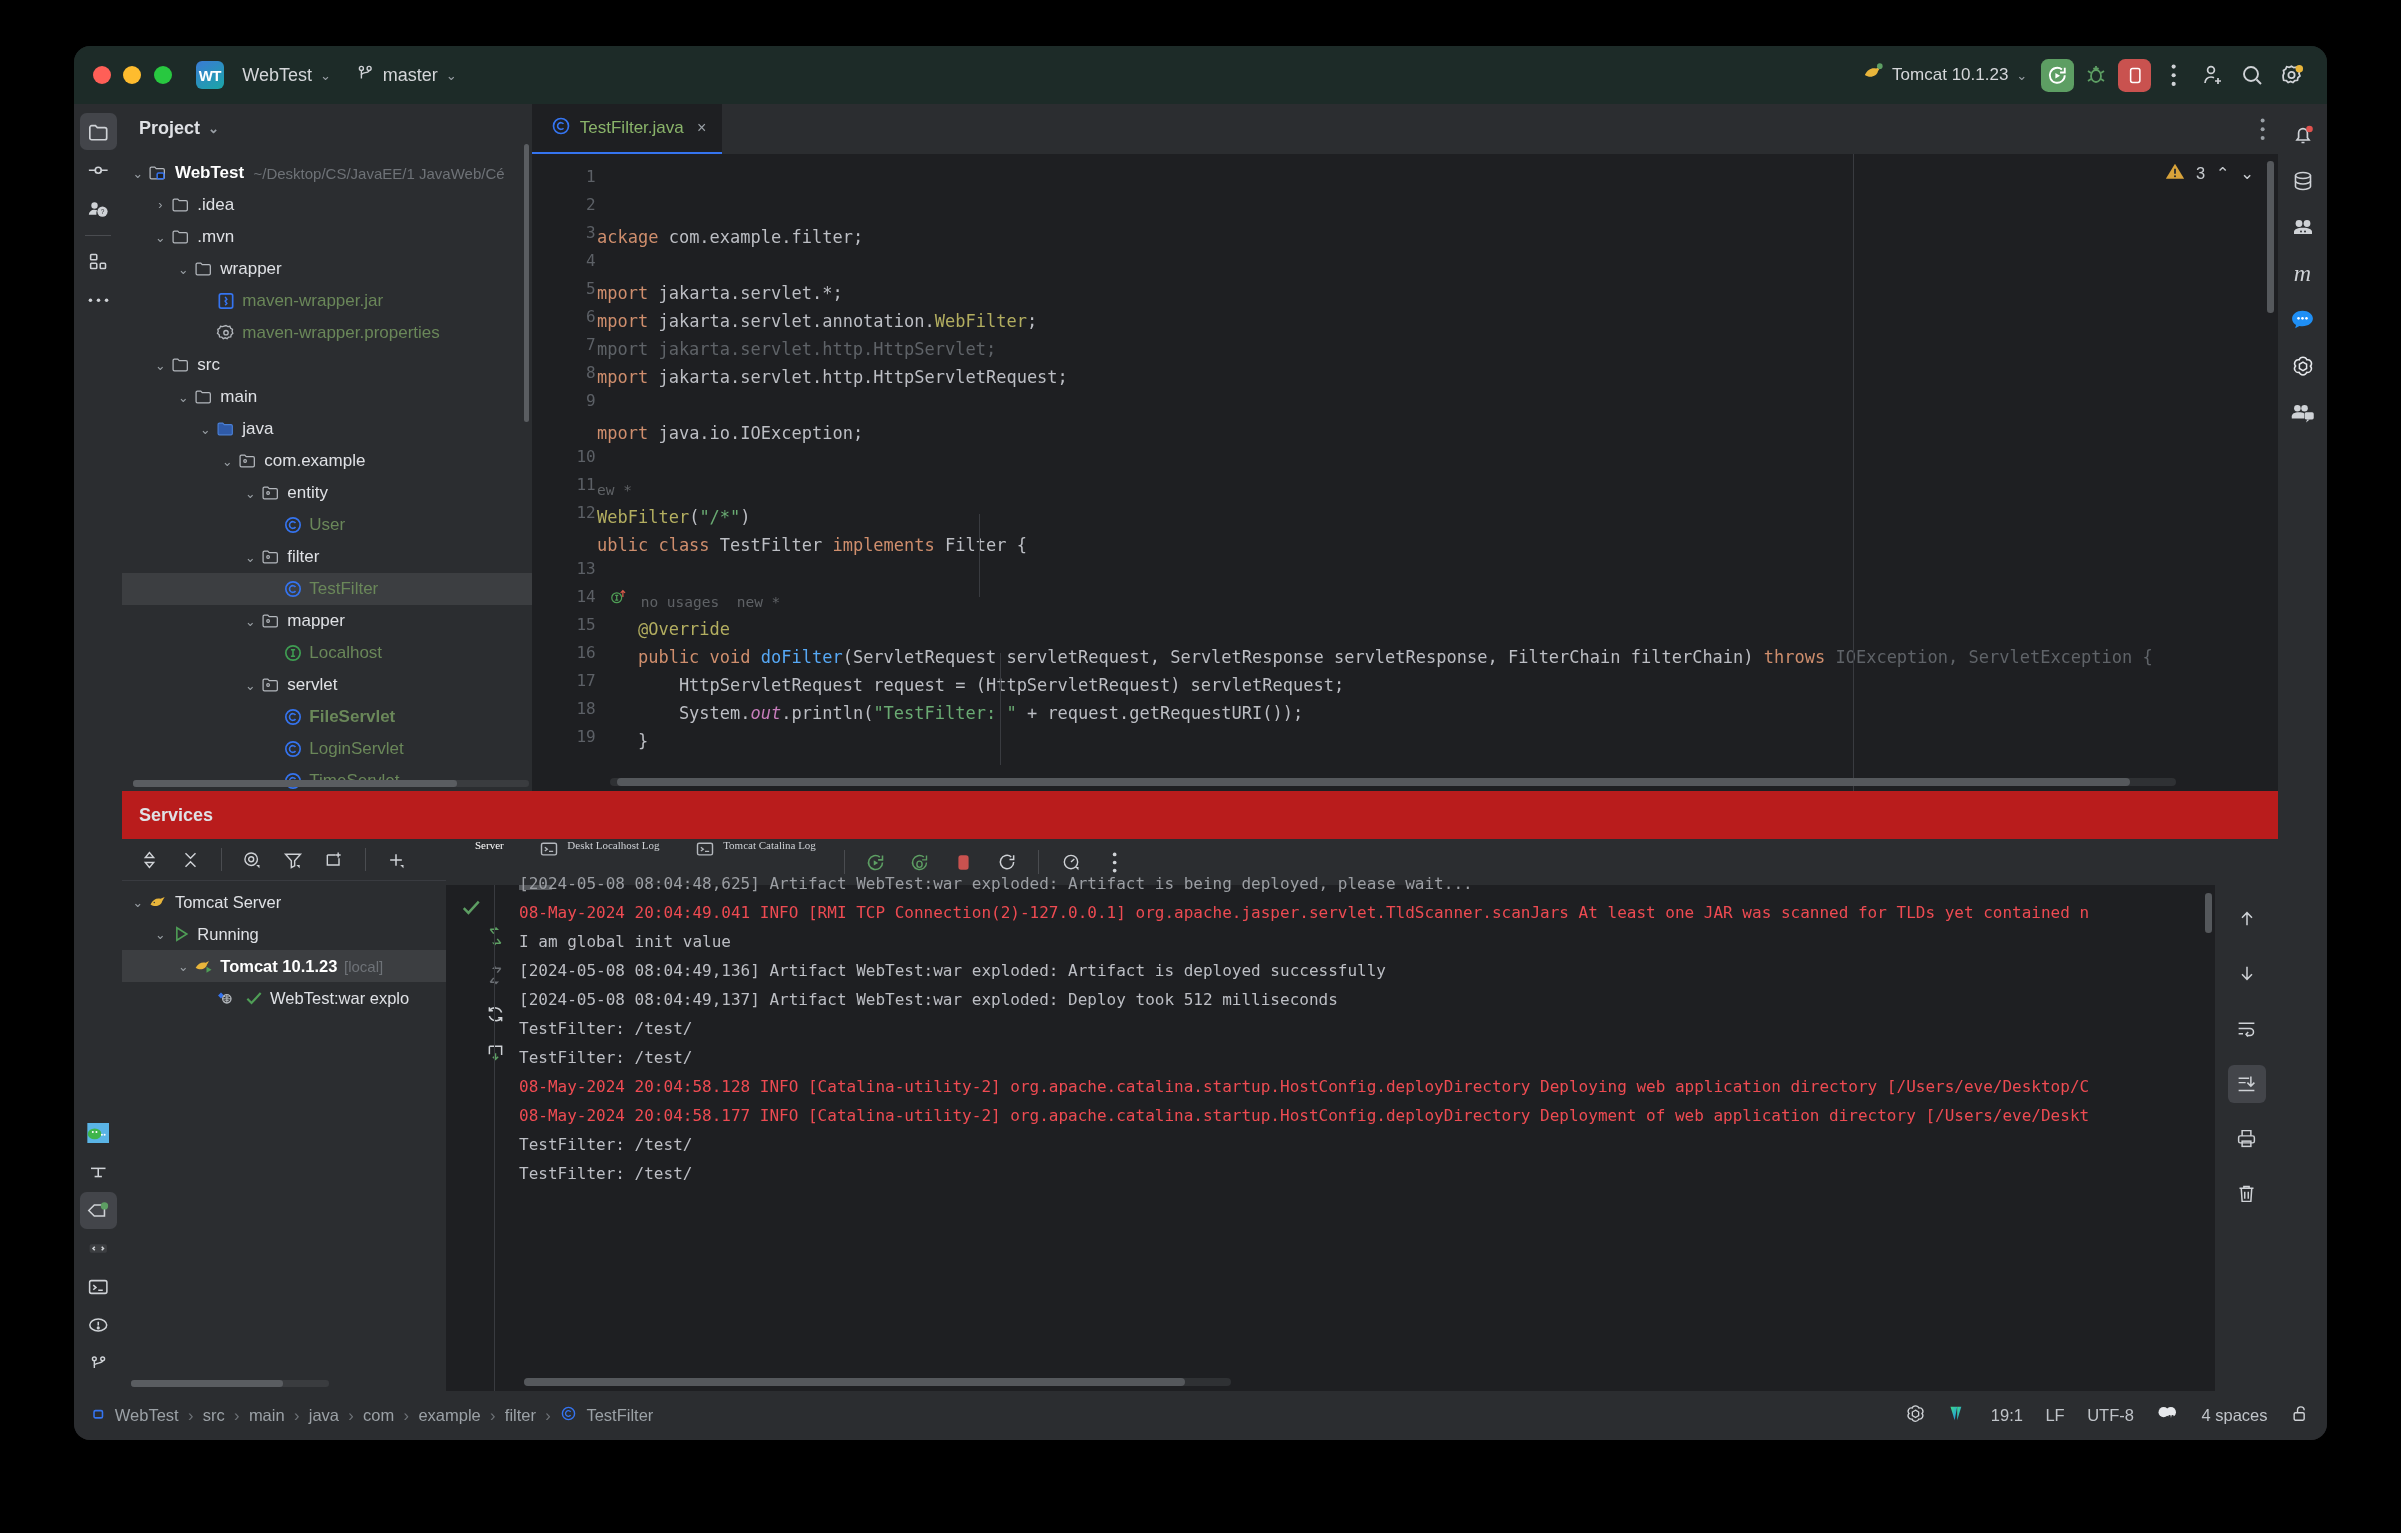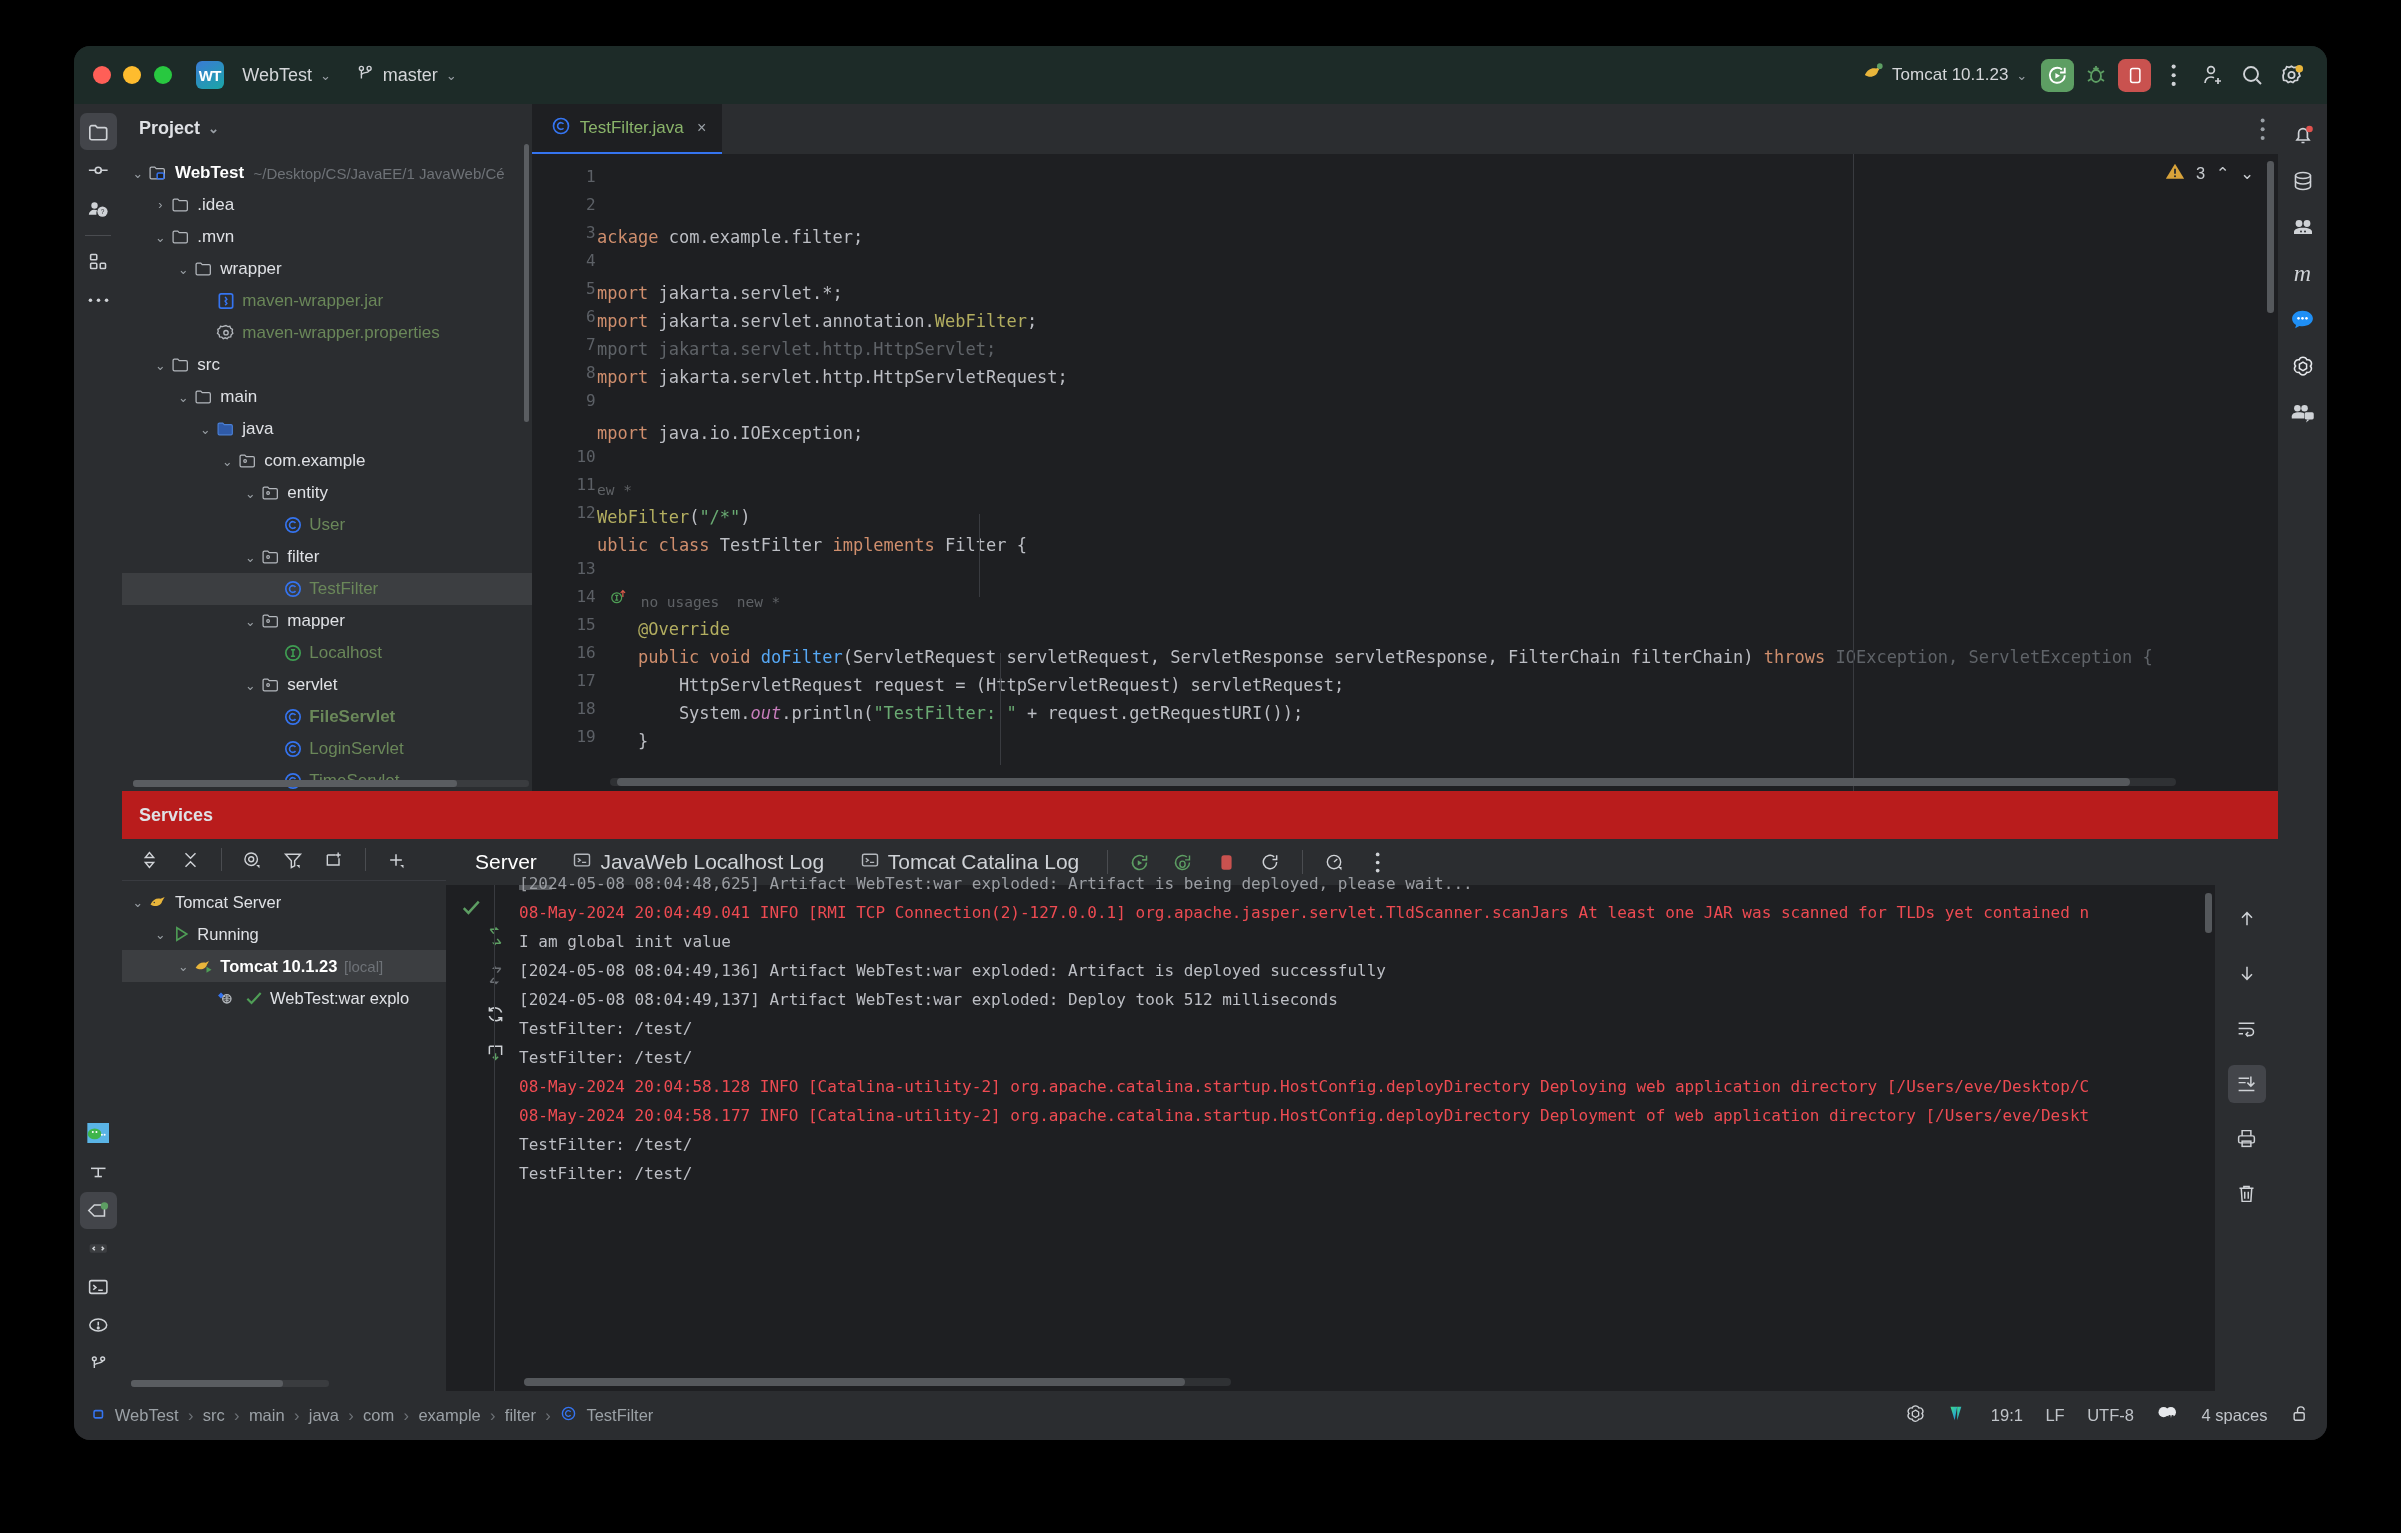--- a/index.html
+++ b/index.html
@@ -205,22 +205,22 @@
     content:""; position:absolute; left:0; top:0; height:6.6px; width:152px;
     background:#5a5d61; border-radius:3.3px;
   }
 
   .svc-right{ flex:1; display:flex; flex-direction:column; min-width:0; background:#1e1f22; position:relative;}
   .svc-tabs{
     height:46px; flex:0 0 46px; display:flex; align-items:center;
     background:#2b2d30; padding-left:14.5px; gap:6.6px;
   }
   .svc-tab{
-    display:flex; align-items:center; gap:8px; height:46px;
-    padding:0 14.5px; color:#cfd2d6; font-size:21px;
+    display:flex; gap:8px; height:46px;
+    padding:0 14.5px; color:#cfd2d6; font-size:11px;font-family:Liberation Serif, serif;
   }
   .svc-tab.active{ color:#ffffff; }
   .svc-tabsep{ width:0.7px; height:24px; background:#4a4c50; margin:0 6.6px;}
   .console-wrap{ flex:1; display:flex; min-height:0; position:relative;}
   .console-gutter{
     width:73px; flex:0 0 73px; background:#1e1f22;
     display:flex; flex-direction:column; align-items:center;
     padding-top:10.6px; gap:14.5px; position:relative;
   }
   .cg-split{ position:absolute; left:48px; top:0; bottom:0; width:0.7px; background:#393b40;}
@@ -826,21 +826,21 @@
           <div class="svc-right">
             <div class="svc-tabs" id="svc-tabs">
                 <div class="svc-tab active">
                   <span>Server</span>
                 </div>
                 <div class="svc-tab">
                   <span><svg width="20" height="20" viewBox="0 0 24 24">
                       <rect x="3" y="5" width="18" height="14" rx="2" fill="none" stroke="#b4b8bd" stroke-width="1.7"></rect>
                       <path d="M7 10l3 2.2-3 2.2M12 14.8h5" stroke="#b4b8bd" stroke-width="1.6" fill="none"></path>
                     </svg></span>
-                  <span>JavaWeb Localhost Log</span>
+                  <span>Deskt Localhost Log</span>
                 </div>
                 <div class="svc-tab">
                   <span><svg width="20" height="20" viewBox="0 0 24 24">
                       <rect x="3" y="5" width="18" height="14" rx="2" fill="none" stroke="#b4b8bd" stroke-width="1.7"></rect>
                       <path d="M7 10l3 2.2-3 2.2M12 14.8h5" stroke="#b4b8bd" stroke-width="1.6" fill="none"></path>
                     </svg></span>
                   <span>Tomcat Catalina Log</span>
                 </div>
               <div class="svc-tabsep"></div>
               <div class="rail-btn">

